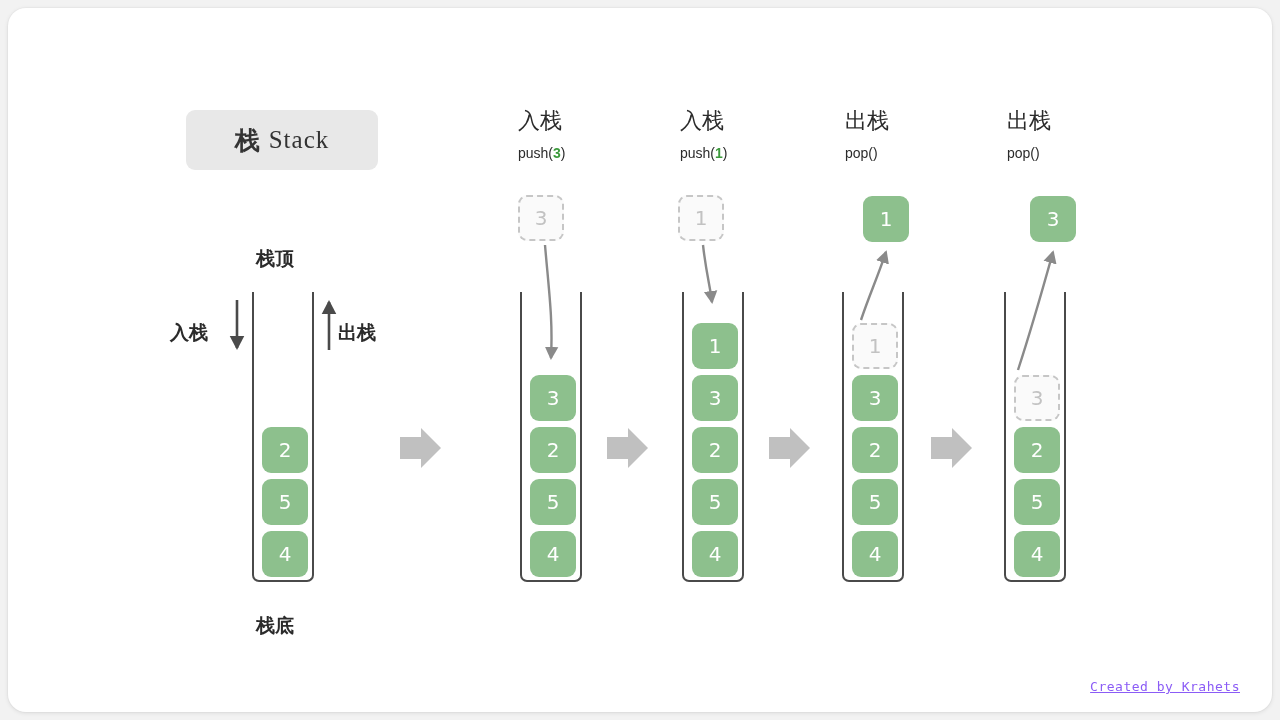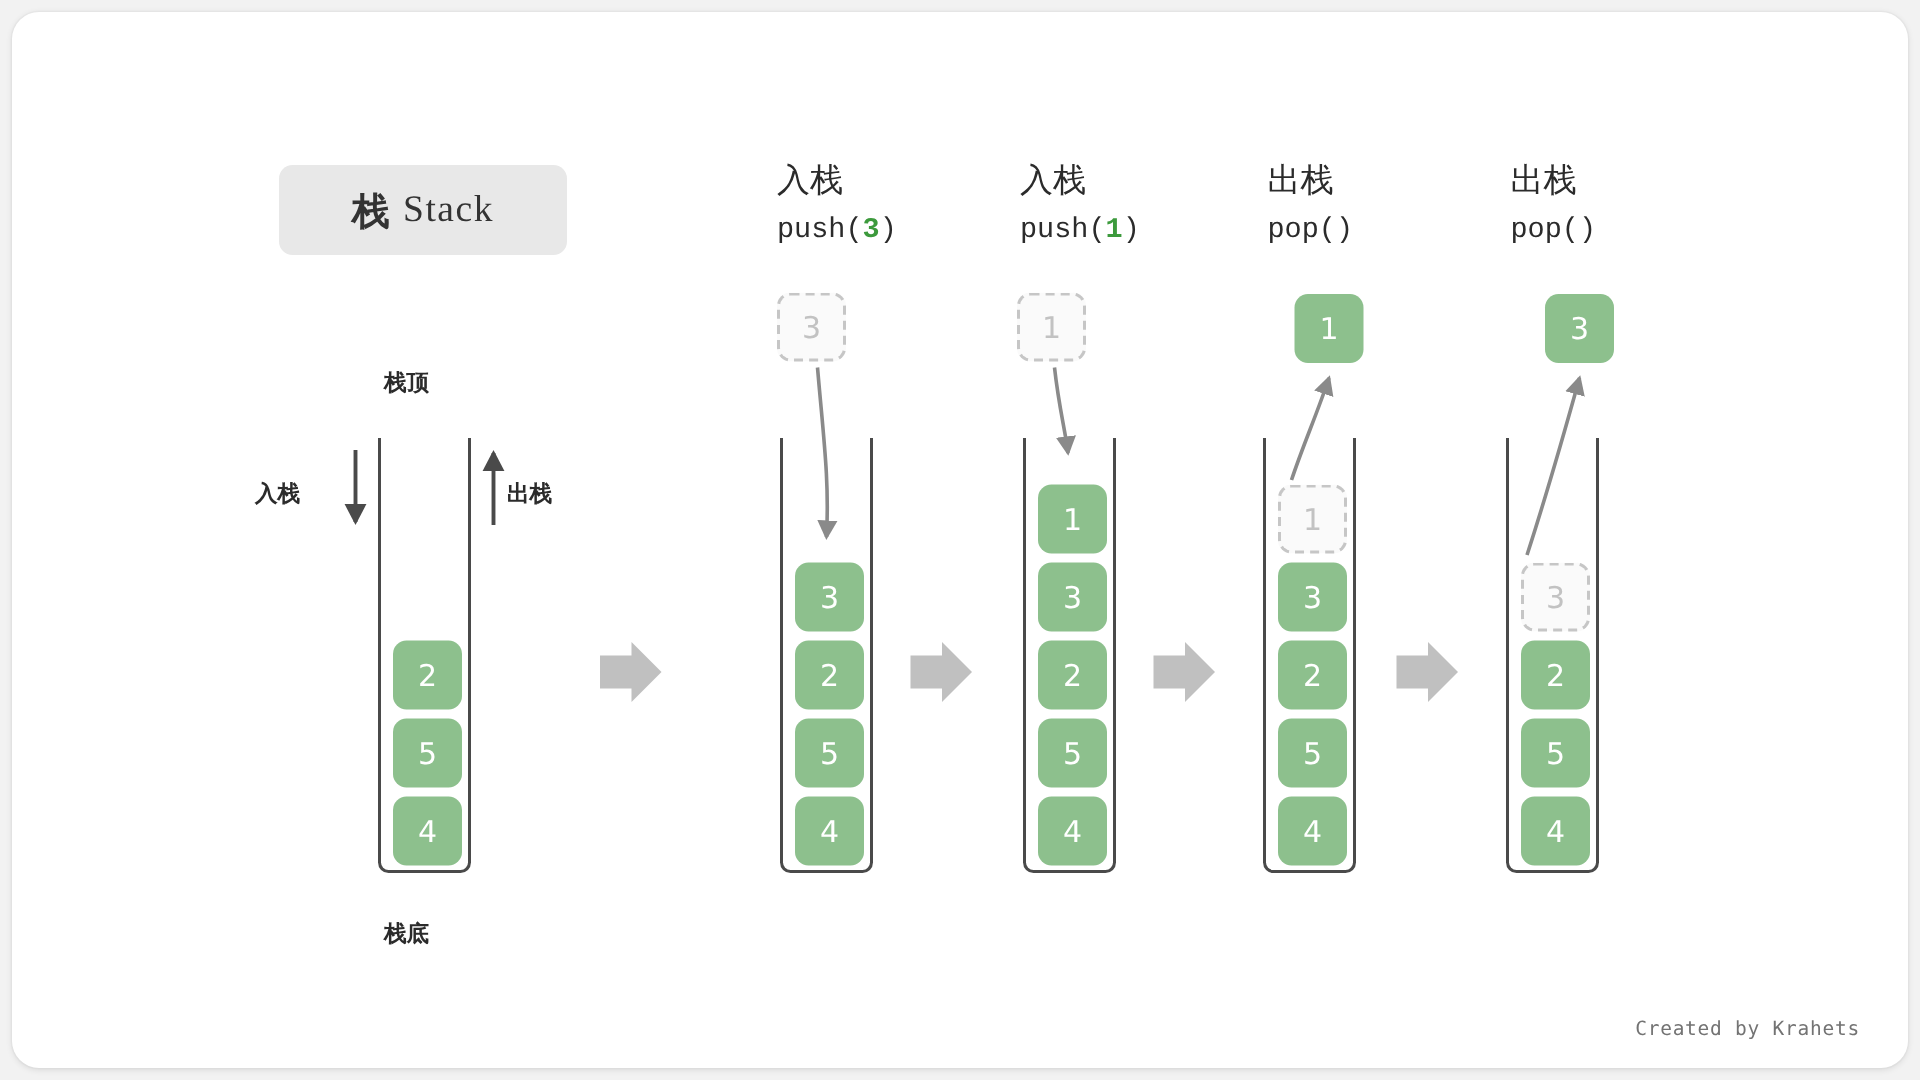--- a/index.html
+++ b/index.html
@@ -21,27 +21,27 @@
     background:#e8e8e8;border-radius:9px;
     display:flex;align-items:center;justify-content:center;
     font-size:25px;color:#333333;letter-spacing:1px;
   }
   .title-badge .cn{font-weight:bold;font-family:"DejaVu Sans",sans-serif;}
   .title-badge .en{font-family:Liberation Serif, serif;margin-left:8px;}
 
   
   .cn-bold{
     position:absolute;font-family:"DejaVu Sans",sans-serif;font-weight:bold;
-    color:#2b2b2b;font-size:15px;white-space:nowrap;
+    color:#2b2b2b;font-size:19px;white-space:nowrap;
   }
   .op-label{
     position:absolute;text-align:left;white-space:nowrap;color:#2b2b2b;
   }
   .op-label .l1{font-family:"DejaVu Sans",sans-serif;font-size:22px;display:block;line-height:30px;}
-  .op-label .l2{font-family:Liberation Mono, monospace;font-size:19px;display:block;line-height:34px;}
+  .op-label .l2{font-family:Liberation Sans, sans-serif;font-size:14px;display:block;line-height:34px;}
   .op-label .l2 .num{color:#3c9a3c;font-weight:bold;}
 
   
   .stack{
     position:absolute;width:62px;height:290px;
     border-left:2px solid #4a4a4a;border-right:2px solid #4a4a4a;
     border-bottom:2px solid #4a4a4a;border-top:none;
     border-radius:0 0 7px 7px;
     box-sizing:border-box;
   }
@@ -71,22 +71,23 @@
     display:flex;align-items:center;justify-content:center;
     font-family:"DejaVu Sans",sans-serif;font-size:20px;box-sizing:border-box;
   }
 
   
   .overlay{position:absolute;left:0;top:0;width:1280px;height:720px;pointer-events:none;}
 
   
   .footer{
     position:absolute;right:40px;bottom:26px;
-    font-family:"DejaVu Sans Mono",monospace;font-size:13px;color:#737373;
+    font-family:"DejaVu Sans Mono",monospace;font-size:13px;color:#8b5cf6;
     letter-spacing:0.5px;
+    text-decoration:underline;
   }
 </style>
 </head>
 <body>
 
 <div class="card"></div>
 
 <div class="stage">
 
   <div class="title-badge">

